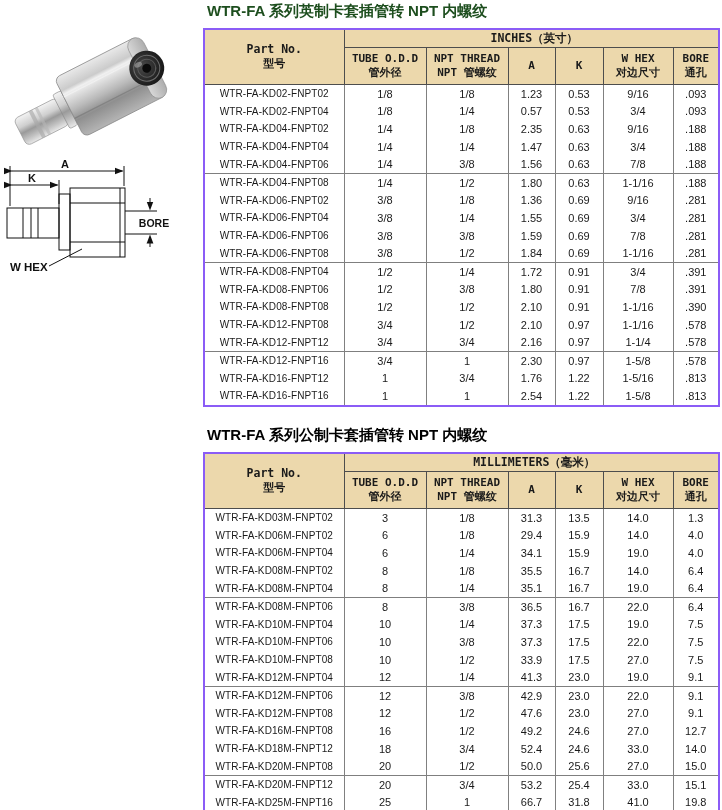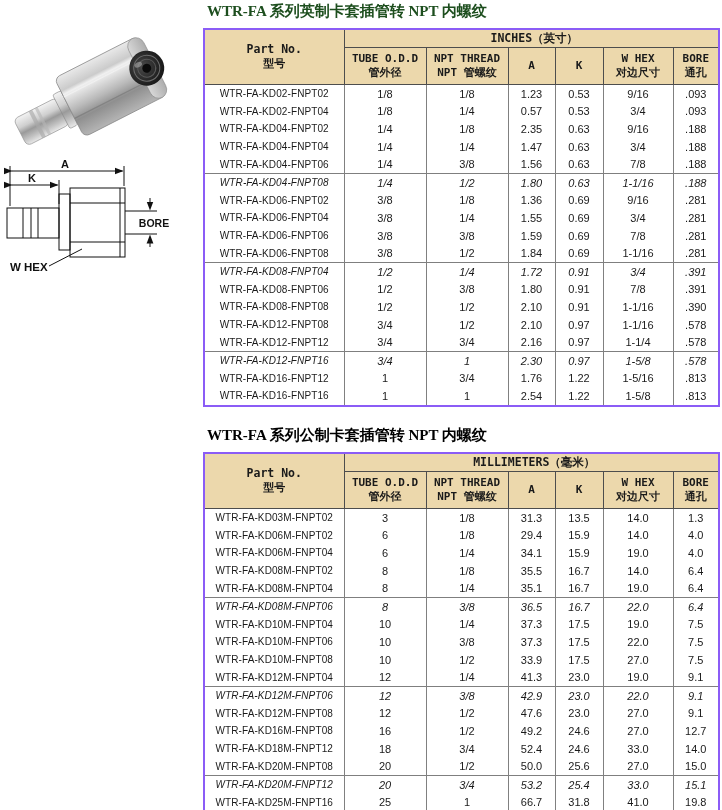--- a/index.html
+++ b/index.html
@@ -4,21 +4,21 @@
 <style>
   html,body{margin:0;padding:0;}
   body{
     width:722px;height:810px;position:relative;background:#ffffff;
     font-family:"Liberation Sans", sans-serif;color:#1a1a1a;overflow:hidden;
   }
   .photo{position:absolute;left:4px;top:4px;width:190px;height:152px;}
   .diagram{position:absolute;left:2px;top:160px;width:200px;height:122px;}
   .tbl-title{
     position:absolute;left:207px;width:515px;
-    font-family:Liberation Serif, serif;
+    font-family:Liberation Sans, sans-serif;
     font-weight:bold;font-size:15px;letter-spacing:0px;white-space:nowrap;
   }
   #title1{top:2px;}
   #title2{top:426px;}
   .tbl-host{position:absolute;left:203px;width:517px;}
   #table1{top:28px;}
   #table2{top:452px;}
   table.spec{border-collapse:collapse;table-layout:fixed;width:515px;background:#fff;}
   table.spec{border:2px solid #8b5cf6;}
   table.spec th{
@@ -28,21 +28,21 @@
   }
   table.spec th.unit{height:15px;font-size:11.5px;padding-left:6px;}
   table.spec th.sub{height:34px;vertical-align:middle;}
   table.spec th.pn-h{vertical-align:middle;font-size:11.5px;}
   table.spec td{
     border-left:1px solid #808080;border-right:1px solid #808080;
     border-top:none;border-bottom:none;
     font-size:11px;text-align:center;height:17.6px;padding:0;
     white-space:nowrap;overflow:hidden;
   }
-  table.spec tr.grp td{border-top:1.4px solid #7f7f7f;font-style:italic;}
+  table.spec tr.grp td{border-top:1.4px solid #7f7f7f;}
   table.spec td.pn{font-size:10px;letter-spacing:0.1px;}
   .zh{font-size:11px;}
 </style>
 </head>
 <body>
 
 <svg class="photo" viewBox="0 0 190 152" xmlns="http://www.w3.org/2000/svg">
   <defs>
     <linearGradient id="mg" x1="0" y1="0" x2="0" y2="1">
       <stop offset="0" stop-color="#f3f3f3"></stop>

